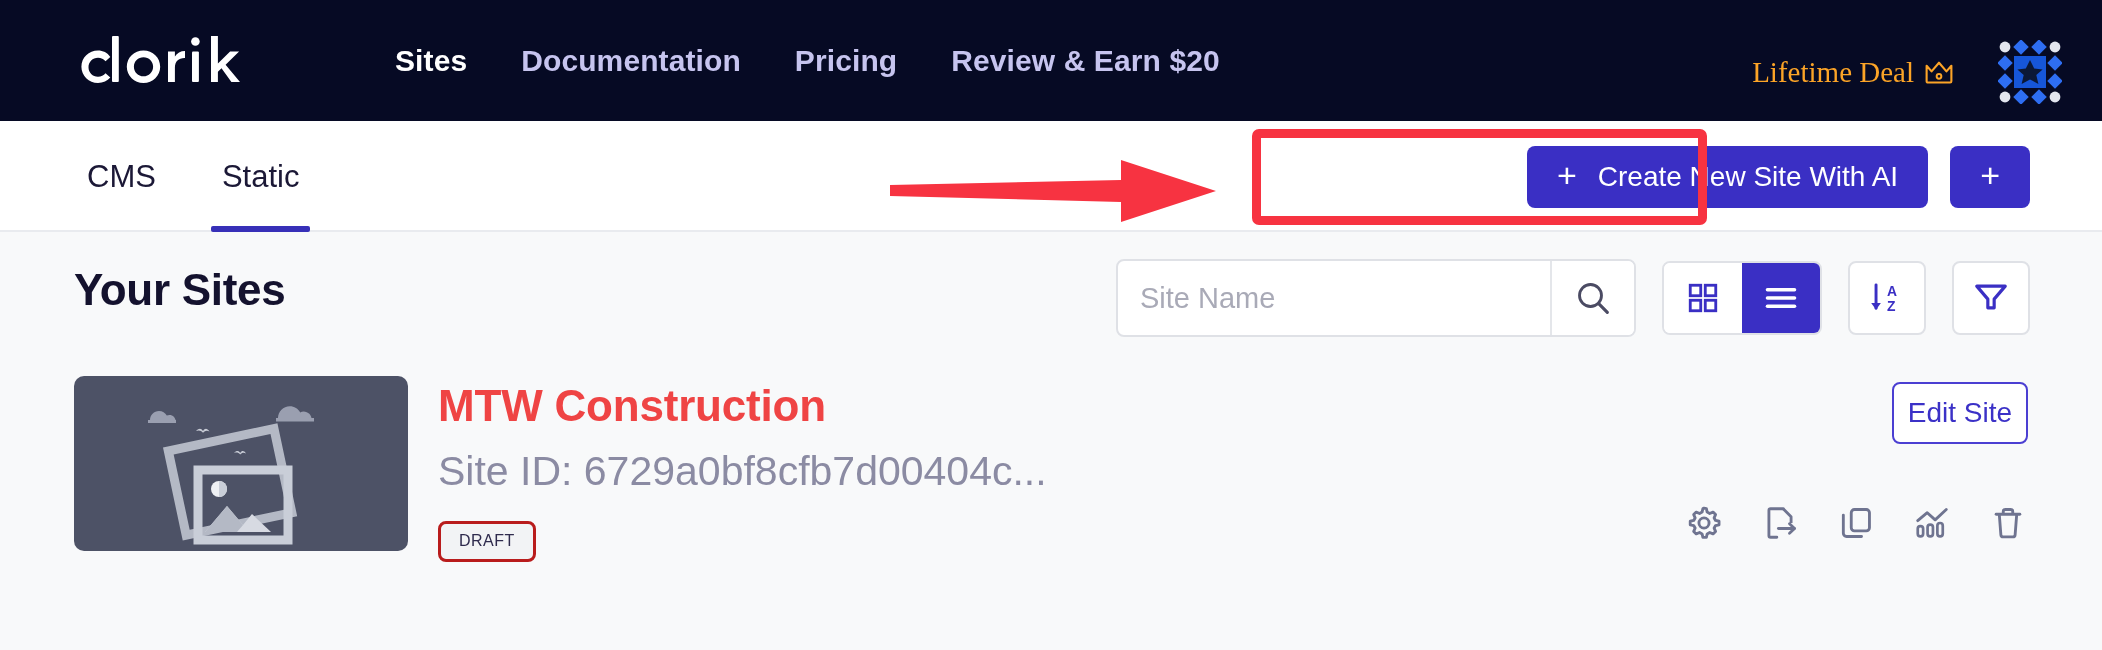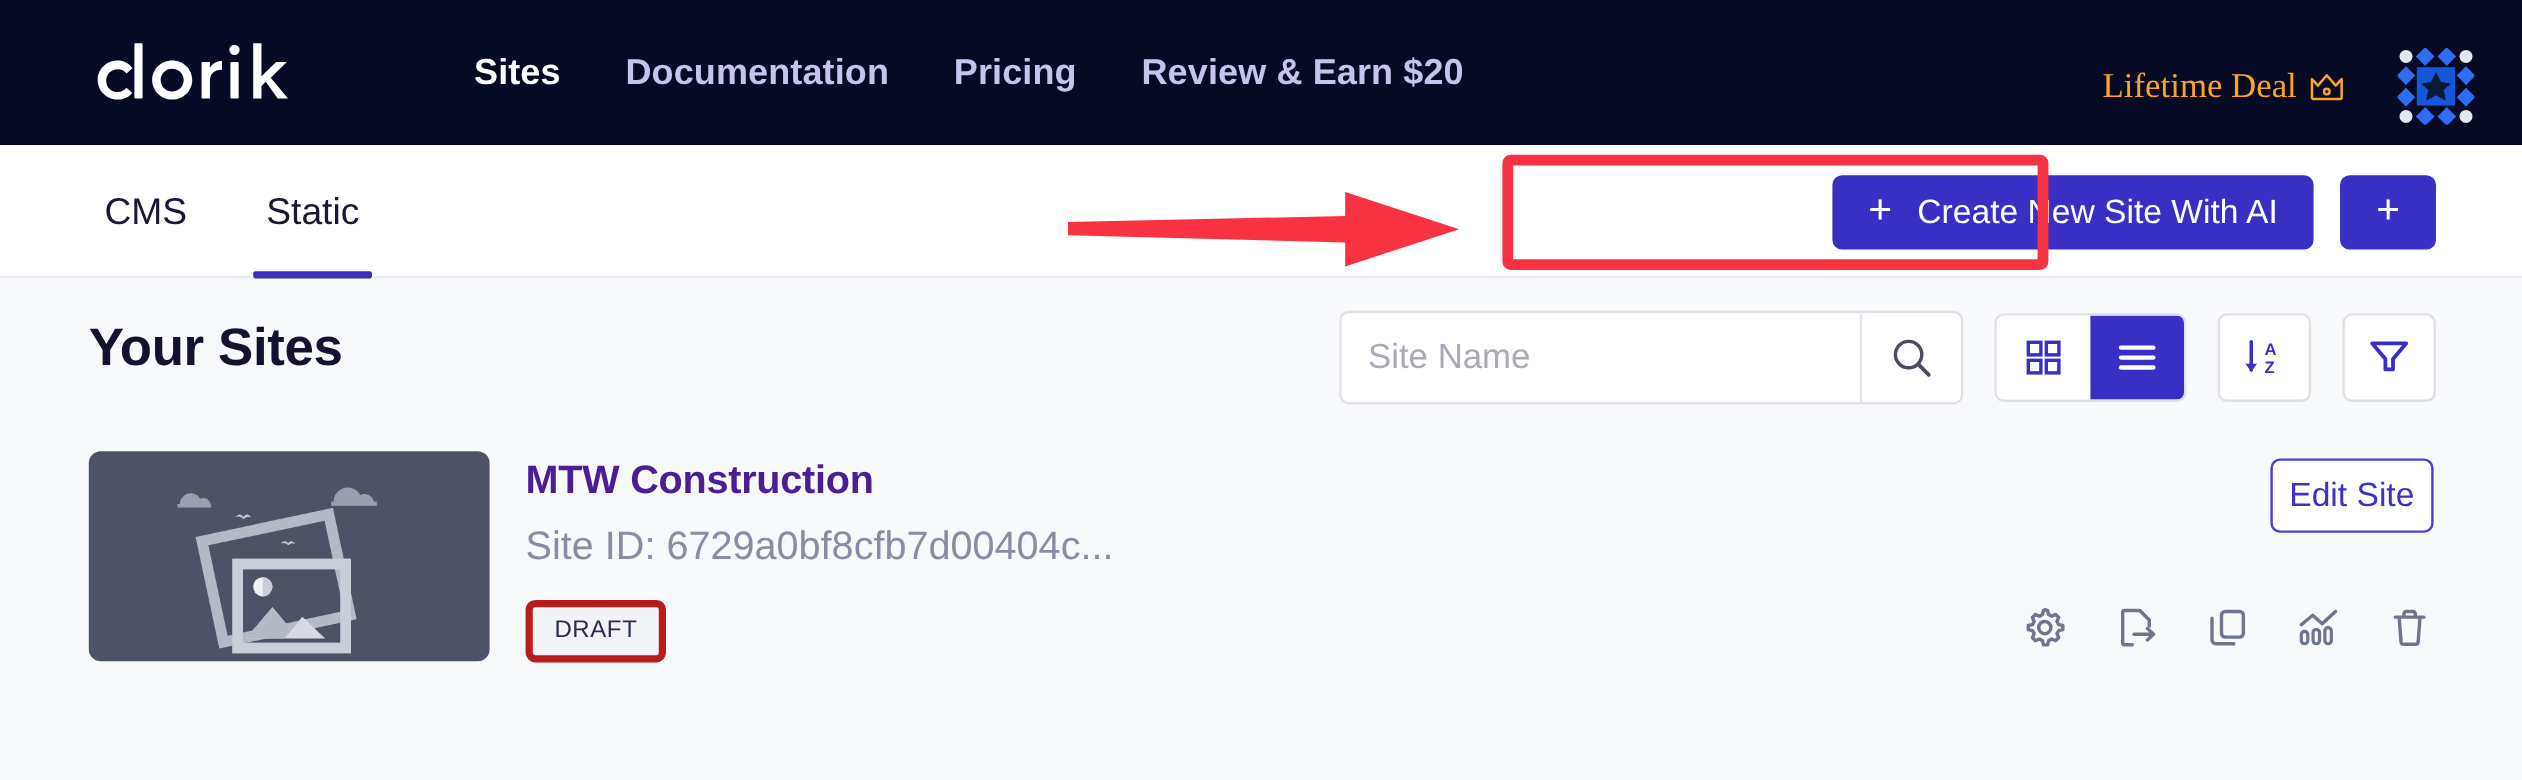--- a/index.html
+++ b/index.html
@@ -267,38 +267,38 @@
     height: 175px;
     background: #4d5266;
     border-radius: 10px;
     overflow: hidden;
   }
   .site-info {
     position: absolute;
     left: 364px; top: 18px;
   }
   .site-name {
-    font-size: 33px;
+    font-size: 44px;
     font-weight: 700;
-    color: #4c1d95;
+    color: #ef4444;
     letter-spacing: -0.2px;
   }
   .site-id {
     margin-top: 17px;
-    font-size: 33px;
+    font-size: 41px;
     color: #8b8ba3;
   }
   .badge {
     display: inline-block;
     margin-top: 26px;
     padding: 8px 18px 9px;
-    border: 6px solid #b91c1c;
+    border: 3px solid #b91c1c;
     border-radius: 8px;
     background: #f2f3f5;
-    font-size: 20px;
+    font-size: 16px;
     color: #2e2a4d;
     letter-spacing: 0.5px;
   }
   .edit-site-btn {
     position: absolute;
     right: 0; top: 19px;
     height: 62px;
     padding: 0 14px;
     background: #fff;
     border: 2px solid #4b3fd2;

